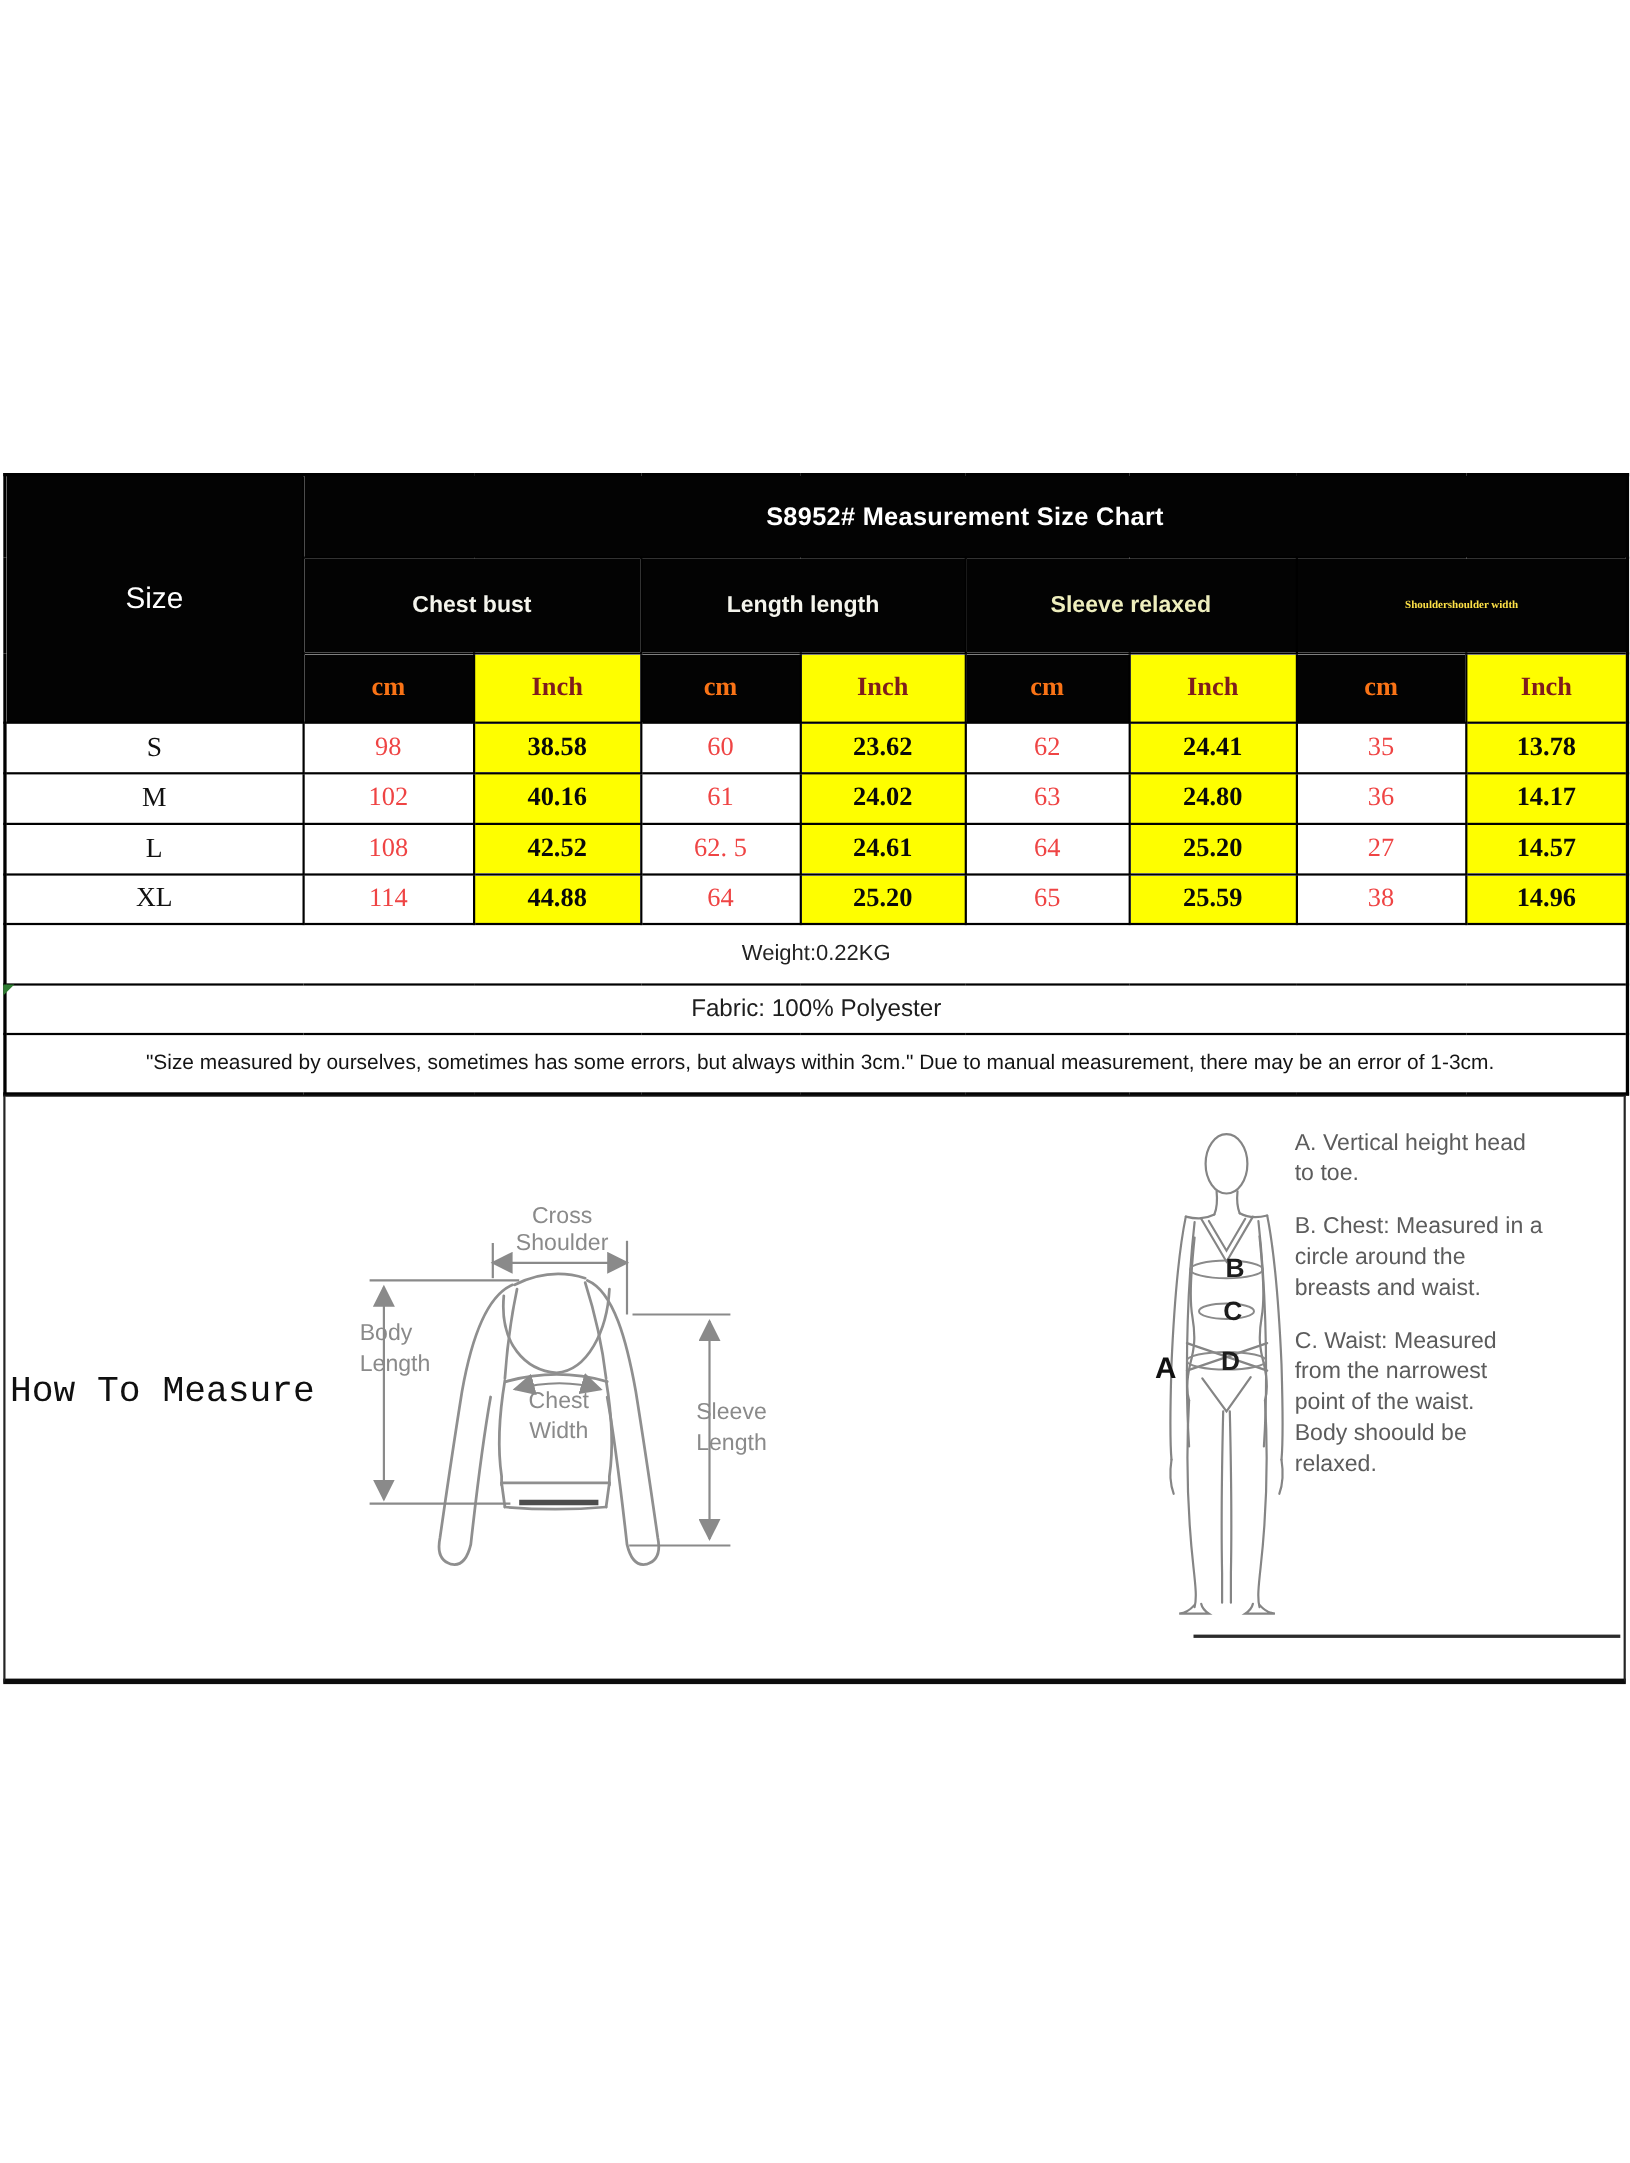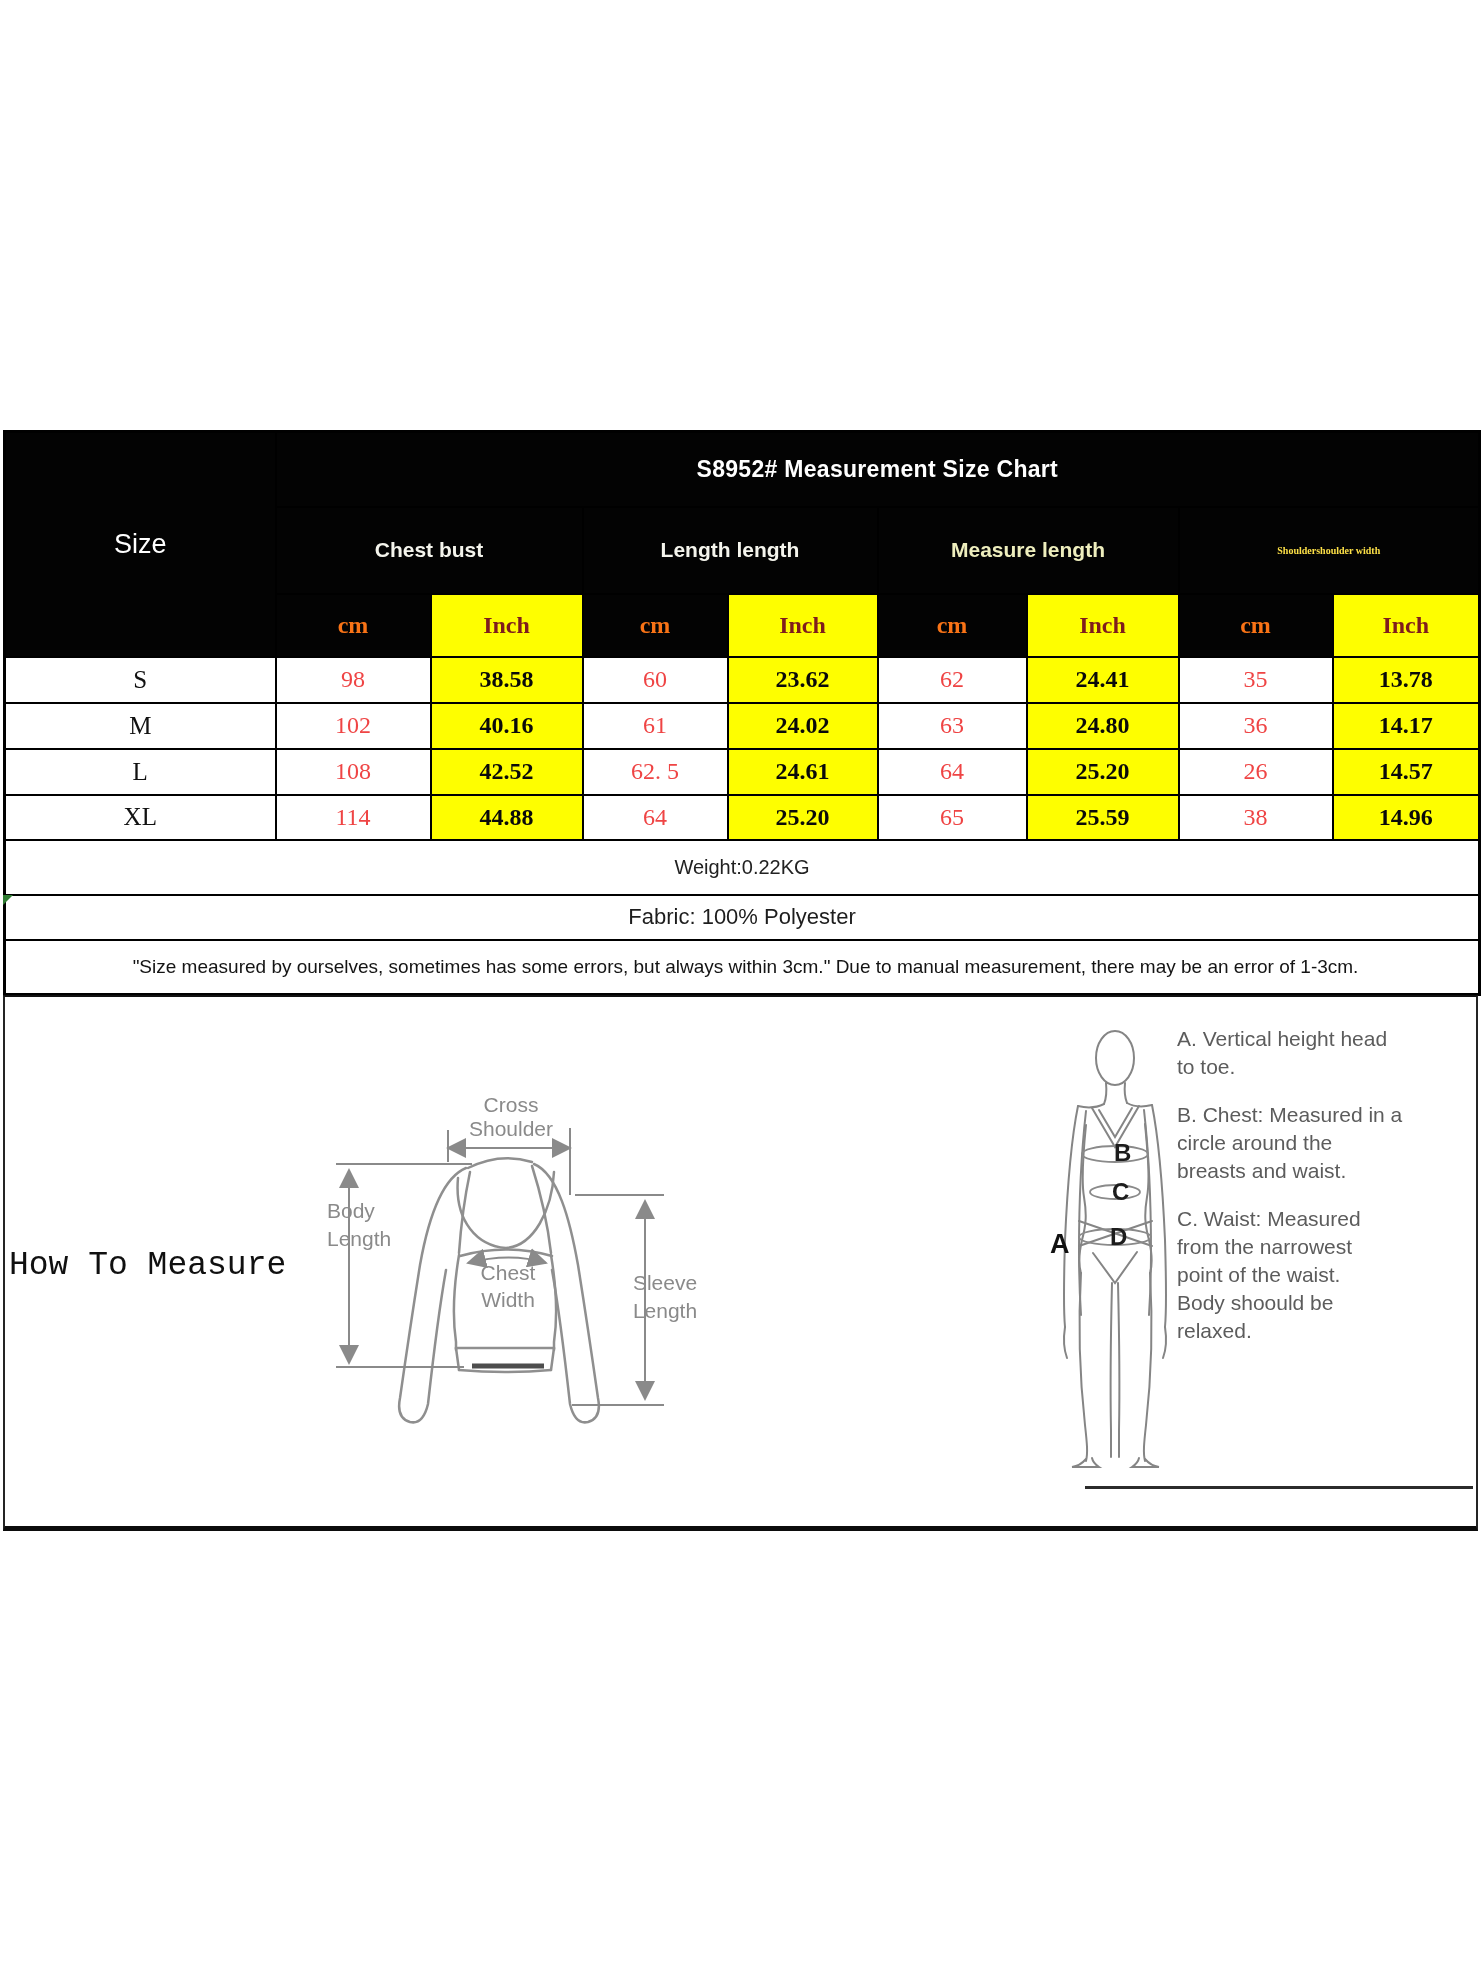--- a/index.html
+++ b/index.html
@@ -92,21 +92,21 @@
           <col style="width:147px">
       </colgroup>
       <tbody>
           <tr style="height:75px">
         <td class="dark size-cell" rowspan="3">Size</td>
         <td class="dark title-cell" colspan="8">S8952# Measurement Size Chart</td>
       </tr>
       <tr style="height:87px">
         <td class="dark group-cell" colspan="2">Chest bust</td>
         <td class="dark group-cell" colspan="2">Length length</td>
-        <td class="dark group-cell group-sleeve" colspan="2">Measure length</td>
+        <td class="dark group-cell group-sleeve" colspan="2">Sleeve relaxed</td>
         <td class="dark group-cell group-shoulder" colspan="2">Shouldershoulder width</td>
       </tr>
       <tr class="units" style="height:63px">
         <td class="dark unit-cm">cm</td>
         <td class="unit-inch">Inch</td>
         <td class="dark unit-cm">cm</td>
         <td class="unit-inch">Inch</td>
         <td class="dark unit-cm">cm</td>
         <td class="unit-inch">Inch</td>
         <td class="dark unit-cm">cm</td>
@@ -135,21 +135,21 @@
         <td class="vin">14.17</td>
       </tr>
       <tr style="height:46px">
         <td class="sz">L</td>
         <td class="vcm">108</td>
         <td class="vin">42.52</td>
         <td class="vcm">62. 5</td>
         <td class="vin">24.61</td>
         <td class="vcm">64</td>
         <td class="vin">25.20</td>
-        <td class="vcm">26</td>
+        <td class="vcm">27</td>
         <td class="vin">14.57</td>
       </tr>
       <tr style="height:45px">
         <td class="sz">XL</td>
         <td class="vcm">114</td>
         <td class="vin">44.88</td>
         <td class="vcm">64</td>
         <td class="vin">25.20</td>
         <td class="vcm">65</td>
         <td class="vin">25.59</td>

